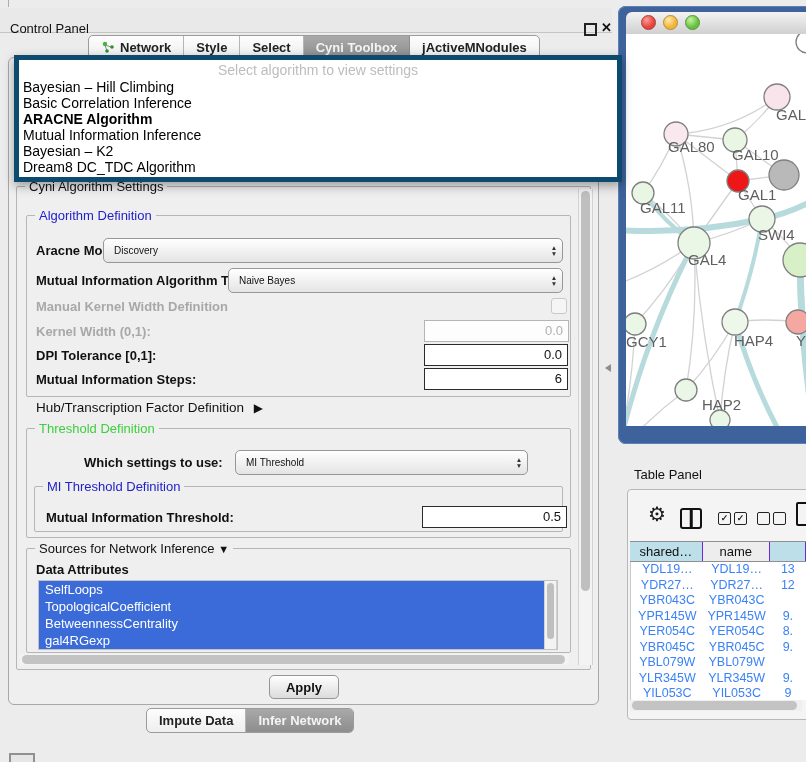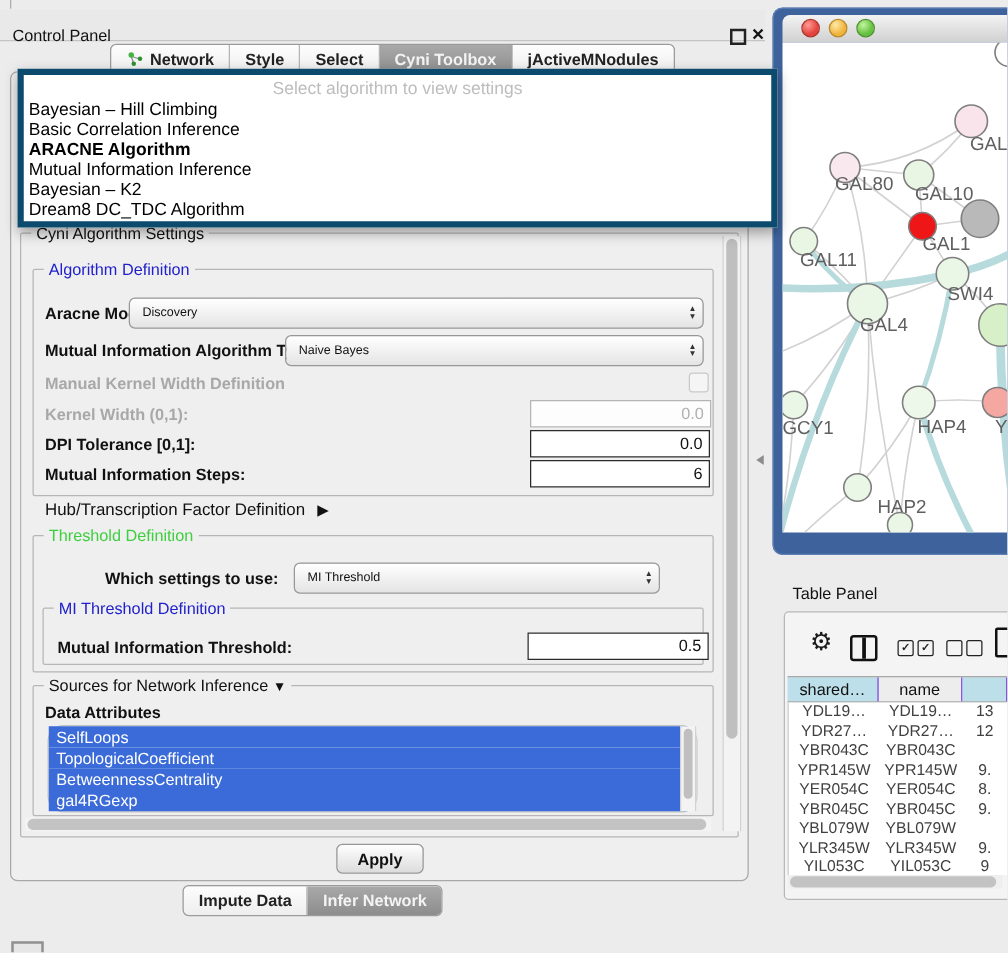--- a/index.html
+++ b/index.html
@@ -65,21 +65,21 @@
   .cbx{width:11px;height:11px;border:1.5px solid #222;border-radius:2px;font-size:9px;line-height:10px;text-align:center;color:#222;font-weight:bold;}
   .docicon{left:796px;top:502px;width:14px;height:20px;border:2.5px solid #111;border-radius:2px;background:#f4f4f4;}
   .ttable{left:630px;top:541px;width:176px;height:170px;}
   .thead{display:flex;height:19px;border-top:1px solid #8f8f8f;border-bottom:1px solid #8f8f8f;}
   .thcell{font-size:13px;color:#111;display:flex;align-items:center;justify-content:center;border-right:1px solid #6d28d9;box-sizing:border-box;}
   .thcell.hl{background:#bcdfea;}
   .thcell.plain{background:#ededed;}
   .tc0{width:80px;} .tc1{width:73px;} .tc2{width:40px;}
   .trows{background:#fff;height:138px;overflow:hidden;border-left:1px solid #c9c9c9;}
   .trow{display:flex;height:15.5px;}
-  .tcell{font-size:12.5px;color:#404040;text-align:center;line-height:15.5px;white-space:nowrap;overflow:hidden;}
+  .tcell{font-size:12.5px;color:#3b82f6;text-align:center;line-height:15.5px;white-space:nowrap;overflow:hidden;}
   .tp-hscroll{left:630px;top:700px;width:172px;height:11px;background:#efefef;}
 </style>
 </head>
 <body>
 
 <div class="screen">
 
   <div class="abs topline"></div>
   <div class="abs cp-titlebar">
     <div class="abs cp-title">Control Panel</div>
@@ -187,21 +187,21 @@
   <div class="abs flabel" style="left:46px;top:510px;">Mutual Information Threshold:</div>
   <div class="abs tfield" style="left:422px;top:506px;width:138px;">0.5</div>
 
   <div class="abs group" style="left:26px;top:548px;width:543px;height:103px;">
     <div class="legend">
       <span>Sources for Network Inference</span>
       <span style="font-size:11px;">▼</span>
     </div>
   </div>
   <div class="abs flabel" style="left:36px;top:562px;">Data Attributes</div>
-  <div class="abs attr-list" style="left:38px;top:580px;width:518px;height:68px;border-radius:13px;">
+  <div class="abs attr-list" style="left:38px;top:580px;width:518px;height:68px;">
     <div class="attr-item" style="width:505px;">SelfLoops</div>
     <div class="attr-item" style="width:505px;">TopologicalCoefficient</div>
     <div class="attr-item" style="width:505px;">BetweennessCentrality</div>
     <div class="attr-item" style="width:505px;">gal4RGexp</div>
     <div class="vscroll" style="position:absolute;right:0;top:0;width:11px;height:68px;">
       <div class="vthumb" style="top:2px;height:56px;width:7px;"></div>
     </div>
   </div>
 
   <div class="abs hscroll" style="left:20px;top:654px;width:549px;height:11px;">

